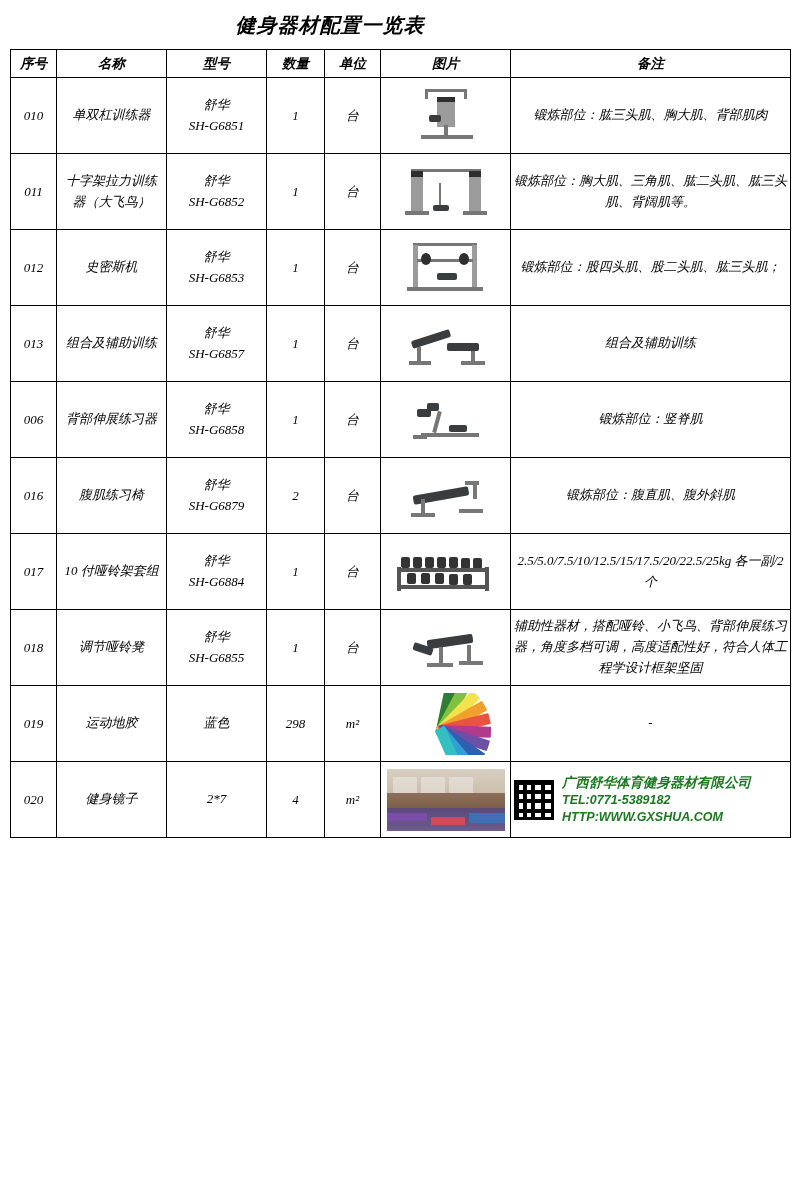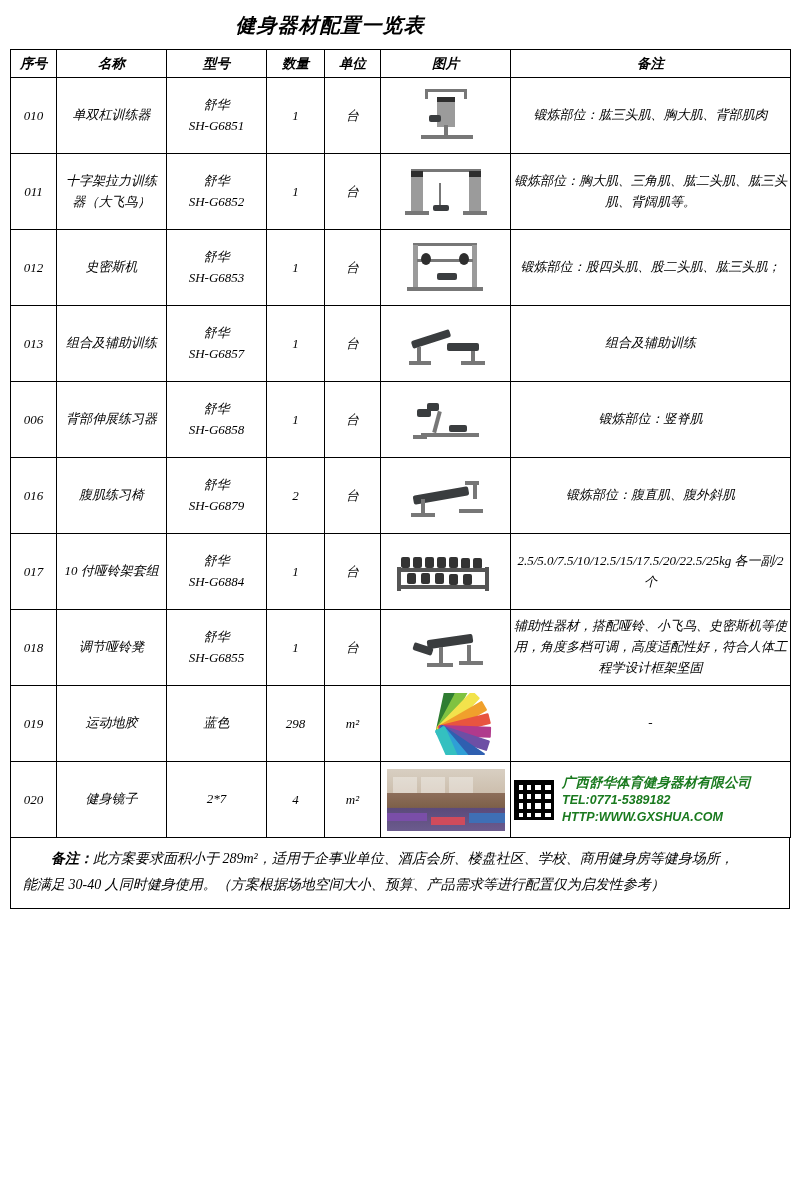--- a/index.html
+++ b/index.html
@@ -379,21 +379,21 @@
         <td>
           <div class="img-box">
             <div class="mach pad" style="left:40px;top:20px;width:46px;height:9px;transform:rotate(-8deg);"></div>
             <div class="mach pad" style="left:26px;top:28px;width:20px;height:8px;transform:rotate(18deg);"></div>
             <div class="mach bar" style="left:52px;top:30px;width:4px;height:18px;"></div>
             <div class="mach bar" style="left:80px;top:28px;width:4px;height:18px;"></div>
             <div class="mach bar" style="left:40px;top:46px;width:26px;height:4px;"></div>
             <div class="mach bar" style="left:72px;top:44px;width:24px;height:4px;"></div>
           </div>
         </td>
-        <td class="cell-remark">辅助性器材，搭配哑铃、小飞鸟、史密斯机等使用，角度多档可调，高度适配性好，符合人体工程学设计框架坚固</td>
+        <td class="cell-remark">辅助性器材，搭配哑铃、小飞鸟、背部伸展练习器，角度多档可调，高度适配性好，符合人体工程学设计框架坚固</td>
       </tr>
 
       <tr class="row-equip">
         <td>019</td>
         <td class="cell-name">运动地胶</td>
         <td class="cell-model">
           <div>蓝色</div>
         </td>
         <td>298</td>
         <td>m²</td>
@@ -444,20 +444,14 @@
               <div class="company-tel">TEL:0771-5389182</div>
               <div class="company-url">HTTP:WWW.GXSHUA.COM</div>
             </div>
           </div>
         </td>
       </tr>
 
     </tbody>
   </table>
 
-  <div class="note">
-    <div class="note-line1">
-      <span class="lead">备注：</span><span>此方案要求面积小于 289m²，适用于企事业单位、酒店会所、楼盘社区、学校、商用健身房等健身场所，</span>
-    </div>
-    <div>能满足 30-40 人同时健身使用。（方案根据场地空间大小、预算、产品需求等进行配置仅为启发性参考）</div>
-  </div>
 
 </div>
 
 </body></html>

